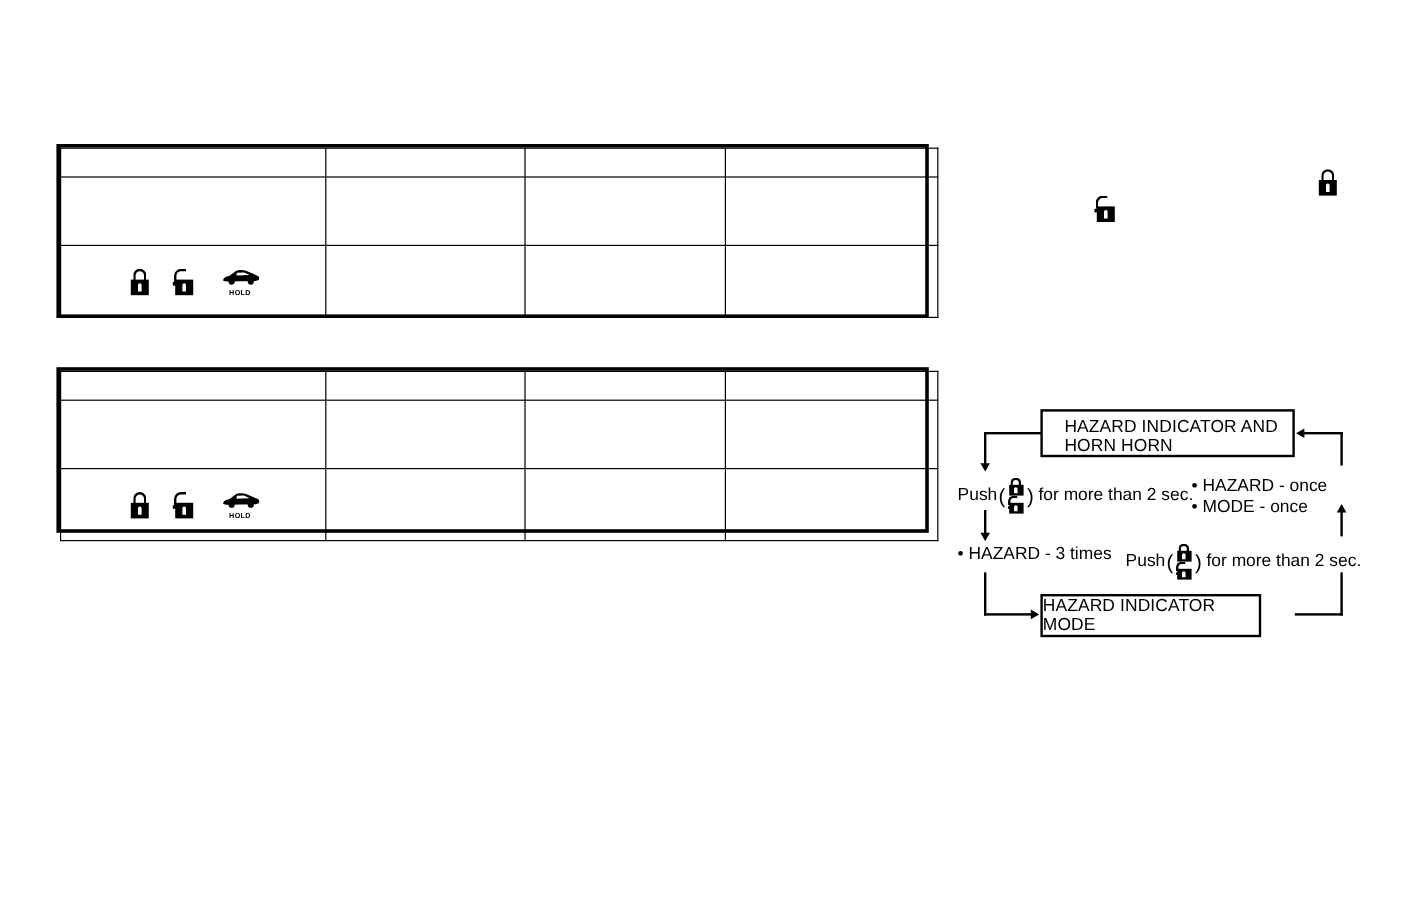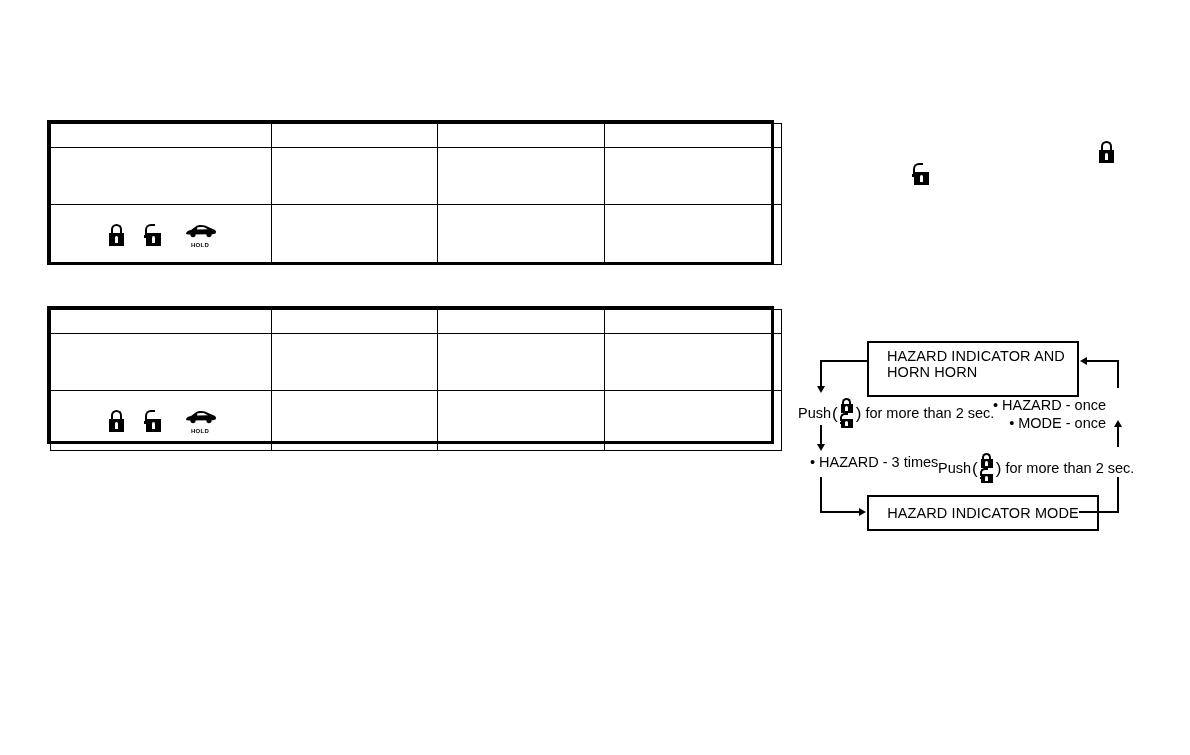--- a/index.html
+++ b/index.html
@@ -156,27 +156,27 @@
     background: #fff;
     box-sizing: border-box;
     font-size: 14.5px;
     line-height: 16px;
     letter-spacing: 0.1px;
   }
   #box-hazard-horn {
     left: 77px;
     top: 11px;
     width: 212px;
-    height: 56px;
+    height: 40px;
     padding: 5px 0 0 18px;
   }
   #box-hazard-only {
     left: 77px;
     top: 165px;
-    width: 232px;
+    width: 184px;
     height: 36px;
     display: flex;
     align-items: center;
     justify-content: center;
   }
   .mode-box span { display: block; }
 
   
   .line { position: absolute; background: #000; }
   .h-line { height: 2px; }
@@ -209,22 +209,22 @@
   }
 
   
   .fc-text {
     position: absolute;
     font-size: 14.5px;
     line-height: 18px;
     white-space: nowrap;
   }
   #push-text-left  { left: 8px;  top: 68px; }
-  #result-list     { left: 203px; top: 66px; text-align: right; }
-  #hazard-3-times  { left: 20px;  top: 123px; }
+  #result-list     { left: 203px; top: 66px; }
+  #hazard-3-times  { left: 8px;  top: 123px; }
   #push-text-right { left: 148px; top: 123px; }
   .bullet-line { display: block; }
 
   
   .push-phrase {
     display: inline-flex;
     align-items: center;
     gap: 1px;
   }
   .paren { font-size: 17px; line-height: 17px; }

